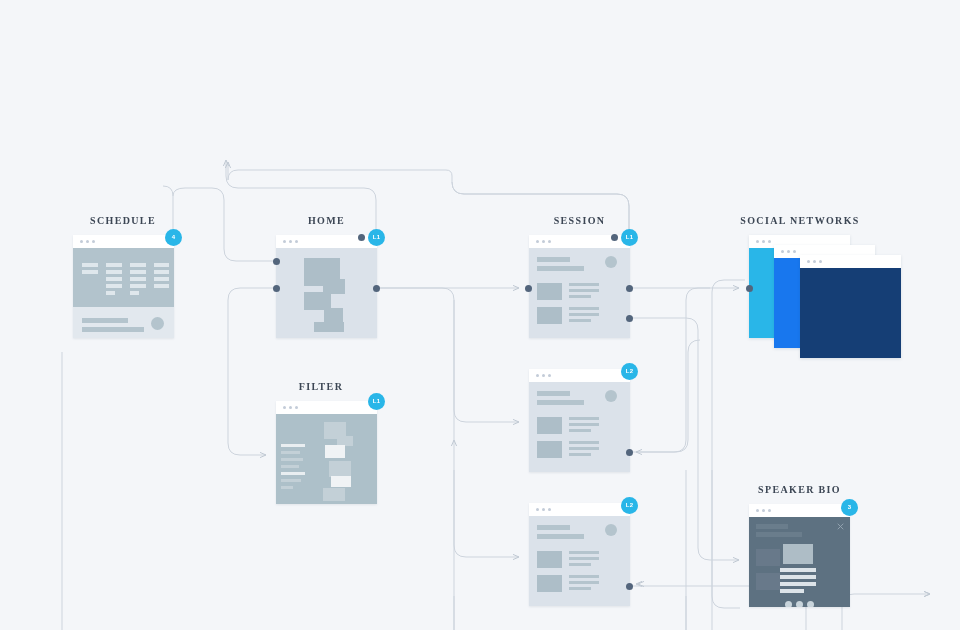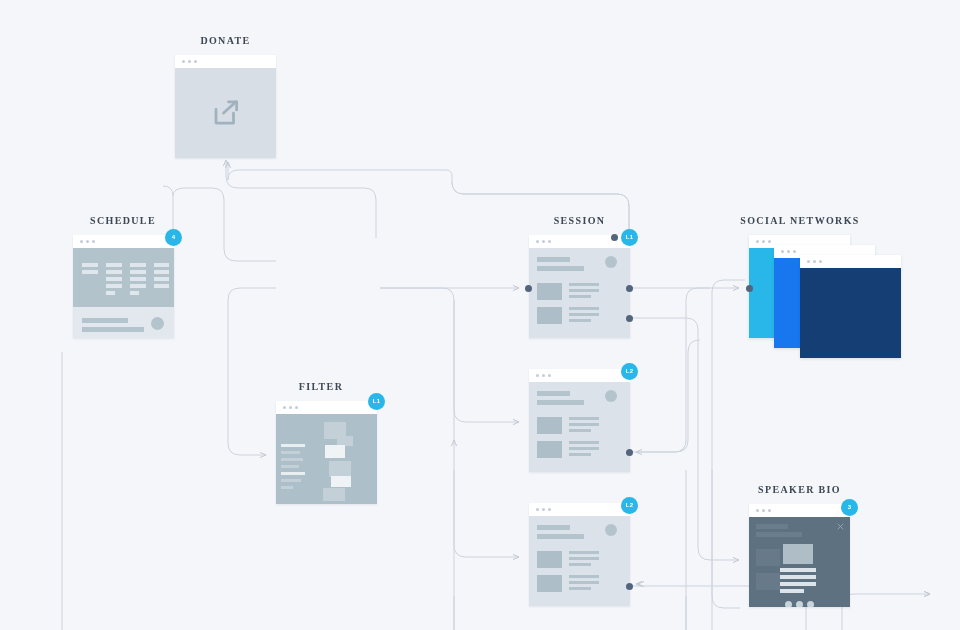--- a/index.html
+++ b/index.html
@@ -183,39 +183,20 @@
       <path d="M842,630 L842,606 Q842,594 854,594 L930,594" marker-end="url(#arw)"></path>
       <path d="M62,630 L62,352" marker-end="none"></path>
     </g>
 
     <g fill="none" stroke="#cdd4dd" stroke-width="1">
       <path d="M454,596 L454,630"></path>
       <path d="M686,596 L686,630"></path>
     </g>
   </svg>
 
-  <div class="node" id="donate" style="left:175px; top:55px; width:101px; height:103px;">
-    <div class="node-label" style="top:-20px;">DONATE</div>
-    <div class="browser" style="left:0; top:0; width:101px; height:103px;">
-      <div class="chrome">
-        <span class="dots">
-            <i></i>
-            <i></i>
-            <i></i>
-          </span>
-      </div>
-      <div class="canvasArea">
-        <svg class="share-icon" width="30" height="30" viewBox="0 0 24 24">
-          <path d="M4 9 L4 20 L18 20 L18 12" fill="none" stroke="#9fb2bd" stroke-width="2.2" stroke-linecap="round" stroke-linejoin="round"></path>
-          <path d="M10 12 L20 3" fill="none" stroke="#9fb2bd" stroke-width="2.2" stroke-linecap="round"></path>
-          <path d="M14 3 L20.5 3 L20.5 9.5" fill="none" stroke="#9fb2bd" stroke-width="2.2" stroke-linecap="round" stroke-linejoin="round"></path>
-        </svg>
-      </div>
-    </div>
-  </div>
 
   <div class="node" id="schedule" style="left:73px; top:235px; width:101px; height:103px;">
     <div class="node-label" style="top:-20px; left:50px;">SCHEDULE</div>
     <div class="badge" style="left:92px; top:-6px;">4</div>
     <div class="browser" style="left:0; top:0; width:101px; height:103px;">
       <div class="chrome">
         <span class="dots">
             <i></i>
             <i></i>
             <i></i>
@@ -246,20 +227,45 @@
         </div>
         <div class="sched-bot">
           <div class="bar" style="left:9px;  top:11px; width:46px; height:5px;"></div>
           <div class="bar" style="left:9px;  top:20px; width:62px; height:5px;"></div>
           <div class="circ" style="left:78px; top:10px; width:13px; height:13px;"></div>
         </div>
       </div>
     </div>
   </div>
 
+  <div class="node" id="home" style="left:276px; top:235px; width:101px; height:103px;">
+    <div class="node-label" style="top:-20px;">HOME</div>
+    <div class="badge" style="left:92px; top:-6px;">L1</div>
+    <div class="browser" style="left:0; top:0; width:101px; height:103px;">
+      <div class="chrome">
+        <span class="dots">
+            <i></i>
+            <i></i>
+            <i></i>
+          </span>
+      </div>
+      <div class="canvasArea">
+        <div class="body-light"></div>
+        <div class="blk" style="left:28px; top:10px; width:36px; height:28px;"></div>
+        <div class="blk" style="left:47px; top:31px; width:22px; height:15px;"></div>
+        <div class="blk" style="left:28px; top:44px; width:27px; height:18px;"></div>
+        <div class="blk" style="left:48px; top:60px; width:19px; height:15px;"></div>
+        <div class="blk" style="left:38px; top:74px; width:30px; height:10px;"></div>
+      </div>
+    </div>
+    <div class="dot" style="left:-3px; top:23px;"></div>
+    <div class="dot" style="left:-3px; top:50px;"></div>
+    <div class="dot" style="left:97px; top:50px;"></div>
+    <div class="dot" style="left:82px; top:-1px;"></div>
+  </div>
 
   <div class="node" id="filter" style="left:276px; top:401px; width:90px; height:103px;">
     <div class="node-label" style="top:-20px;">FILTER</div>
     <div class="badge" style="left:92px; top:-8px;">L1</div>
     <div class="browser" style="left:0; top:0; width:101px; height:103px;">
       <div class="chrome">
         <span class="dots">
             <i></i>
             <i></i>
             <i></i>

